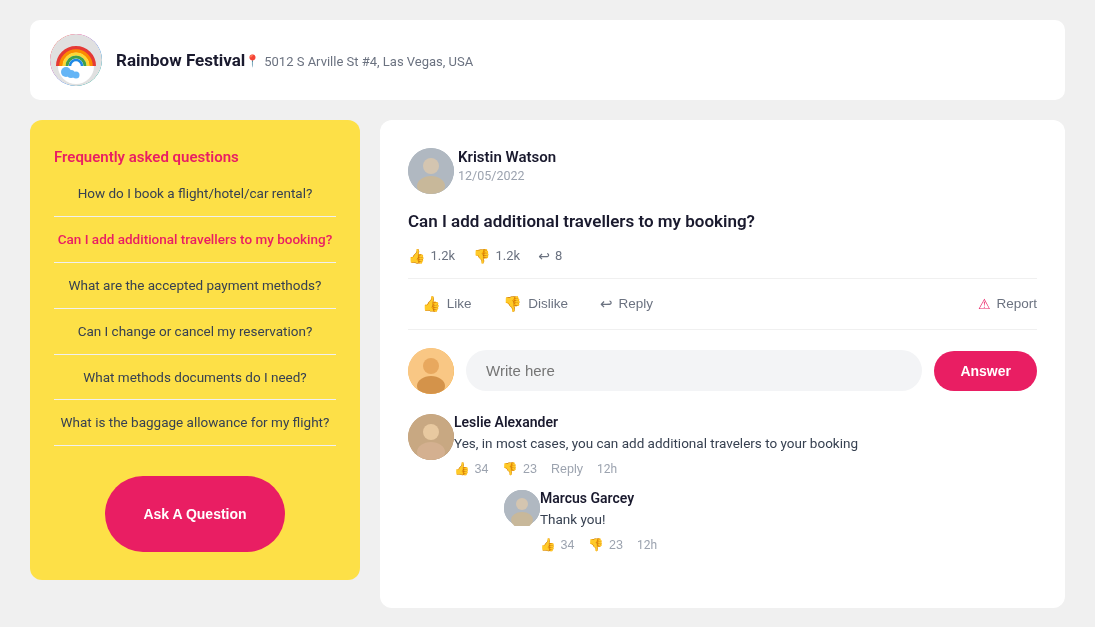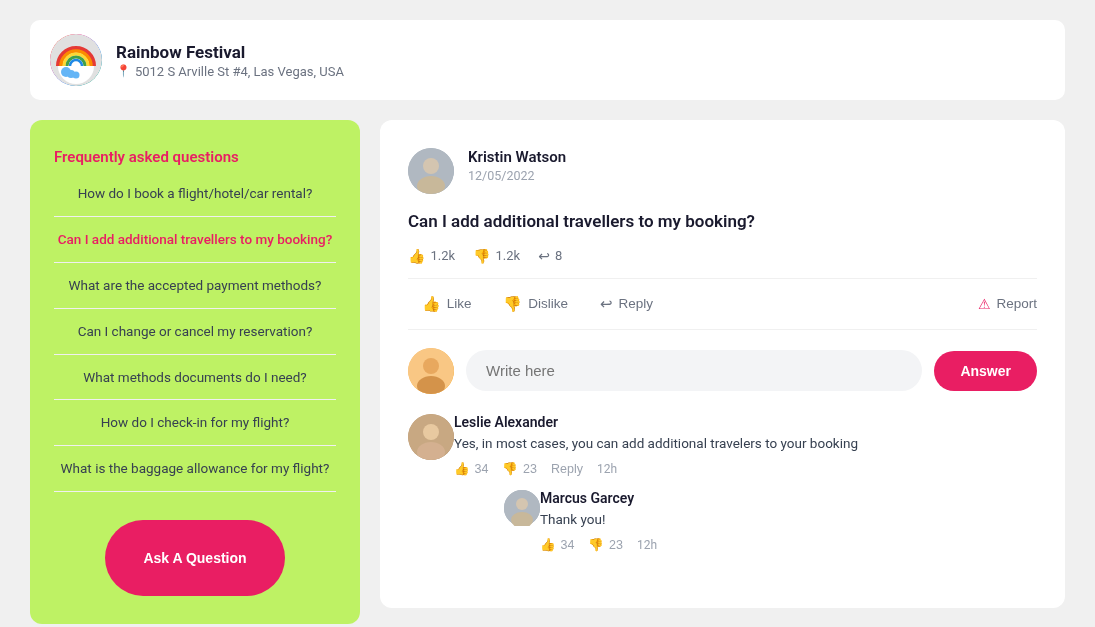--- a/index.html
+++ b/index.html
@@ -30,21 +30,21 @@
       width: 52px;
       height: 52px;
       border-radius: 50%;
       overflow: hidden;
       flex-shrink: 0;
       background: linear-gradient(135deg, #f97316 0%, #ec4899 30%, #3b82f6 60%, #22c55e 100%);
       display: flex;
       align-items: center;
       justify-content: center;
     }
-    .header-info { display: flex; flex-direction: column; }
+    .header-info { display: flex; flex-direction: row; }
     .header-title {
       font-size: 17px;
       font-weight: 700;
       color: #1a1a2e;
     }
     .header-address {
       font-size: 13px;
       color: #6b7280;
       display: flex;
       align-items: center;
@@ -55,21 +55,21 @@
 
     
     .main-content {
       display: flex;
       gap: 20px;
       align-items: flex-start;
     }
 
     
     .faq-panel {
-      background: #bef264;
+      background: #fde047;
       border-radius: 12px;
       padding: 28px 24px;
       width: 330px;
       flex-shrink: 0;
       min-height: 460px;
       display: flex;
       flex-direction: column;
     }
     .faq-title {
       font-size: 15px;
@@ -110,21 +110,21 @@
     .qa-panel {
       background: #fff;
       border-radius: 12px;
       padding: 28px 28px 24px;
       flex: 1;
       min-height: 460px;
     }
     .question-header {
       display: flex;
       align-items: flex-start;
-      gap: 14px;
+      gap: 4px;
       margin-bottom: 16px;
     }
     .avatar {
       width: 46px;
       height: 46px;
       border-radius: 50%;
       background: #d1d5db;
       flex-shrink: 0;
       overflow: hidden;
     }
@@ -328,21 +328,20 @@
   <div class="main-content">
 
     <div class="faq-panel">
       <div class="faq-title">Frequently asked questions</div>
       <div class="faq-list">
         <div class="faq-item">How do I book a flight/hotel/car rental?</div>
         <div class="faq-item active">Can I add additional travellers to my booking?</div>
         <div class="faq-item">What are the accepted payment methods?</div>
         <div class="faq-item">Can I change or cancel my reservation?</div>
         <div class="faq-item">What methods documents do I need?</div>
-        <div class="faq-item">How do I check-in for my flight?</div>
         <div class="faq-item">What is the baggage allowance for my flight?</div>
       </div>
       <button class="ask-btn">Ask A Question</button>
     </div>
 
     <div class="qa-panel">
 
       <div class="question-header">
         <div class="avatar avatar-kristin">
           <svg width="46" height="46" viewBox="0 0 46 46">

